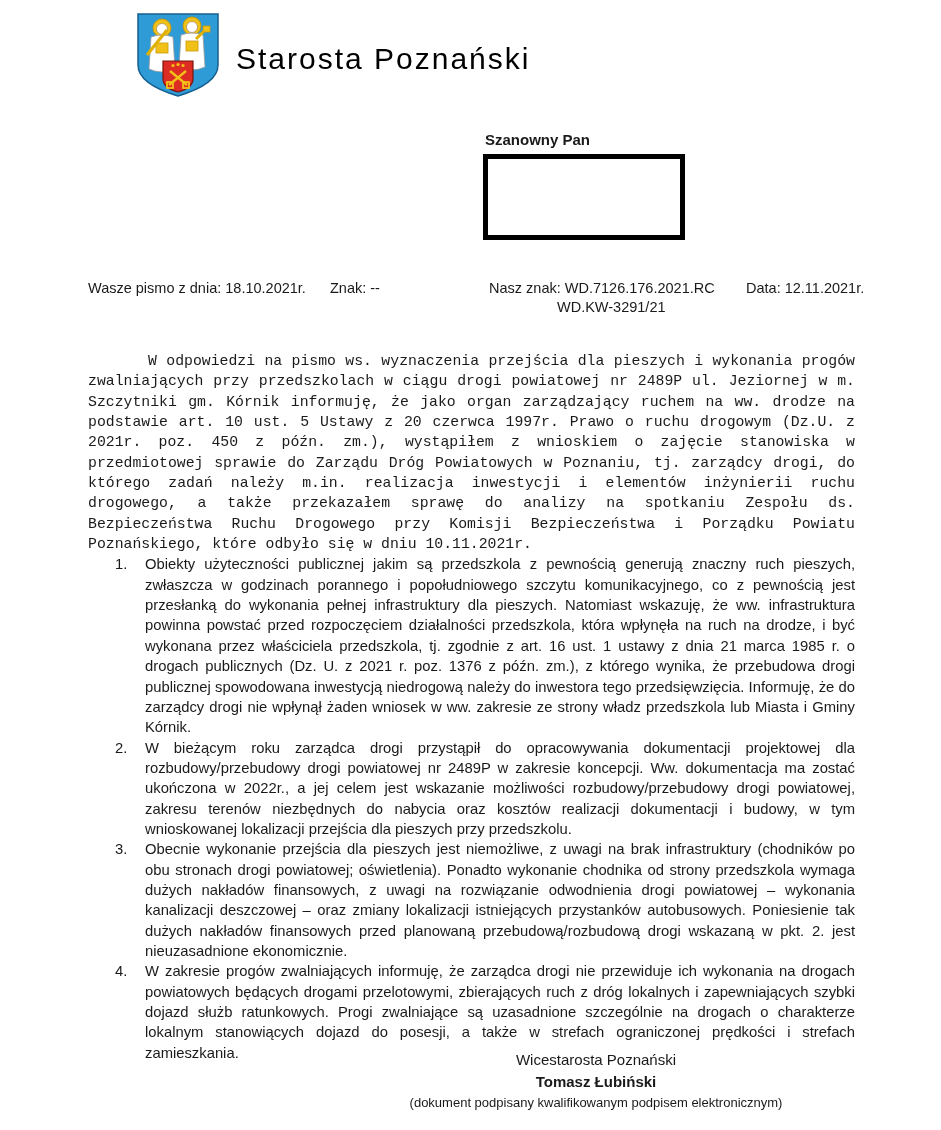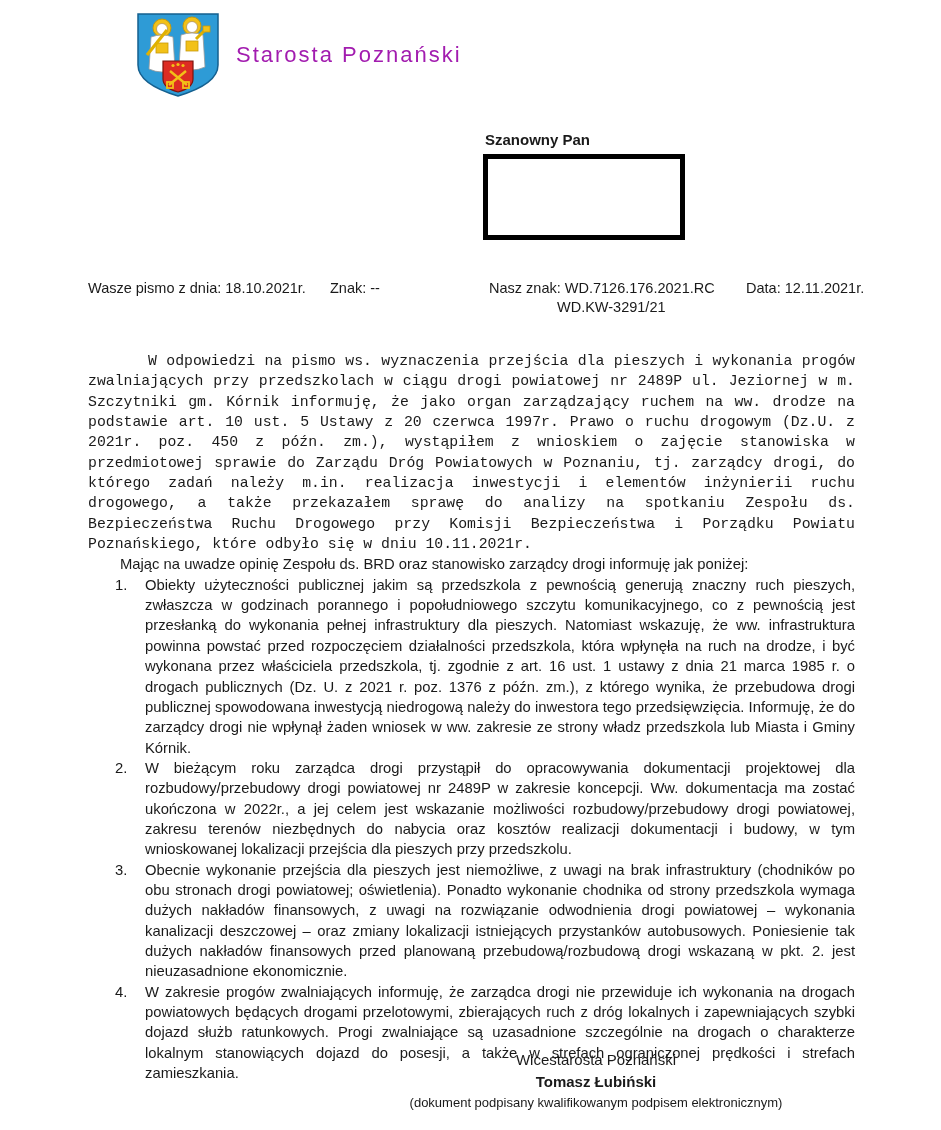--- a/index.html
+++ b/index.html
@@ -10,22 +10,22 @@
     font-family: "Liberation Sans", sans-serif;
     color: #1a1a1a;
   }
   
   .coat-of-arms {
     position: absolute; left: 136px; top: 13px;
     width: 84px; height: 84px;
   }
   .org-title {
     position: absolute; left: 236px; top: 42px;
-    font-size: 22px; letter-spacing: 2px;
-    color: #a21caf; white-space: nowrap;
+    font-size: 30px; letter-spacing: 2px;
+    color: #000000; white-space: nowrap;
   }
   
   .salutation {
     position: absolute; left: 485px; top: 131px;
     font-size: 15px; font-weight: bold; text-align: right;
   }
   .redaction-box {
     position: absolute; left: 483px; top: 154px;
     width: 192px; height: 76px;
     border: 5px solid #000; background: #fff;
@@ -100,21 +100,20 @@
 <div class="ref-row">
   <span class="ref-your">Wasze pismo z dnia: 18.10.2021r.</span>
   <span class="ref-znak">Znak: --</span>
   <span class="ref-our">Nasz znak: WD.7126.176.2021.RC</span>
   <span class="ref-our2">WD.KW-3291/21</span>
   <span class="ref-date">Data: 12.11.2021r.</span>
 </div>
 
 <div class="body-text">
   <p class="p1">W odpowiedzi na pismo ws. wyznaczenia przejścia dla pieszych i wykonania progów zwalniających przy przedszkolach w ciągu drogi powiatowej nr 2489P ul. Jeziornej w m. Szczytniki gm. Kórnik informuję, że jako organ zarządzający ruchem na ww. drodze na podstawie art. 10 ust. 5 Ustawy z 20 czerwca 1997r. Prawo o ruchu drogowym (Dz.U. z 2021r. poz. 450 z późn. zm.), wystąpiłem z wnioskiem o zajęcie stanowiska w przedmiotowej sprawie do Zarządu Dróg Powiatowych w Poznaniu, tj. zarządcy drogi, do którego zadań należy m.in. realizacja inwestycji i elementów inżynierii ruchu drogowego, a także przekazałem sprawę do analizy na spotkaniu Zespołu ds. Bezpieczeństwa Ruchu Drogowego przy Komisji Bezpieczeństwa i Porządku Powiatu Poznańskiego, które odbyło się w dniu 10.11.2021r.</p>
-  <p class="p2">Mając na uwadze opinię Zespołu ds. BRD oraz stanowisko zarządcy drogi informuję jak poniżej:</p>
 
   <div class="li">
     <span class="li-num">1.</span>
     <span class="li-text">Obiekty użyteczności publicznej jakim są przedszkola z pewnością generują znaczny ruch pieszych, zwłaszcza w godzinach porannego i popołudniowego szczytu komunikacyjnego, co z pewnością jest przesłanką do wykonania pełnej infrastruktury dla pieszych. Natomiast wskazuję, że ww. infrastruktura powinna powstać przed rozpoczęciem działalności przedszkola, która wpłynęła na ruch na drodze, i być wykonana przez właściciela przedszkola, tj. zgodnie z art. 16 ust. 1 ustawy z dnia 21 marca 1985 r. o drogach publicznych (Dz. U. z 2021 r. poz. 1376 z późn. zm.), z którego wynika, że przebudowa drogi publicznej spowodowana inwestycją niedrogową należy do inwestora tego przedsięwzięcia. Informuję, że do zarządcy drogi nie wpłynął żaden wniosek w ww. zakresie ze strony władz przedszkola lub Miasta i Gminy Kórnik.</span>
   </div>
   <div class="li">
     <span class="li-num">2.</span>
     <span class="li-text">W bieżącym roku zarządca drogi przystąpił do opracowywania dokumentacji projektowej dla rozbudowy/przebudowy drogi powiatowej nr 2489P w zakresie koncepcji. Ww. dokumentacja ma zostać ukończona w 2022r., a jej celem jest wskazanie możliwości rozbudowy/przebudowy drogi powiatowej, zakresu terenów niezbędnych do nabycia oraz kosztów realizacji dokumentacji i budowy, w tym wnioskowanej lokalizacji przejścia dla pieszych przy przedszkolu.</span>
   </div>
   <div class="li">

